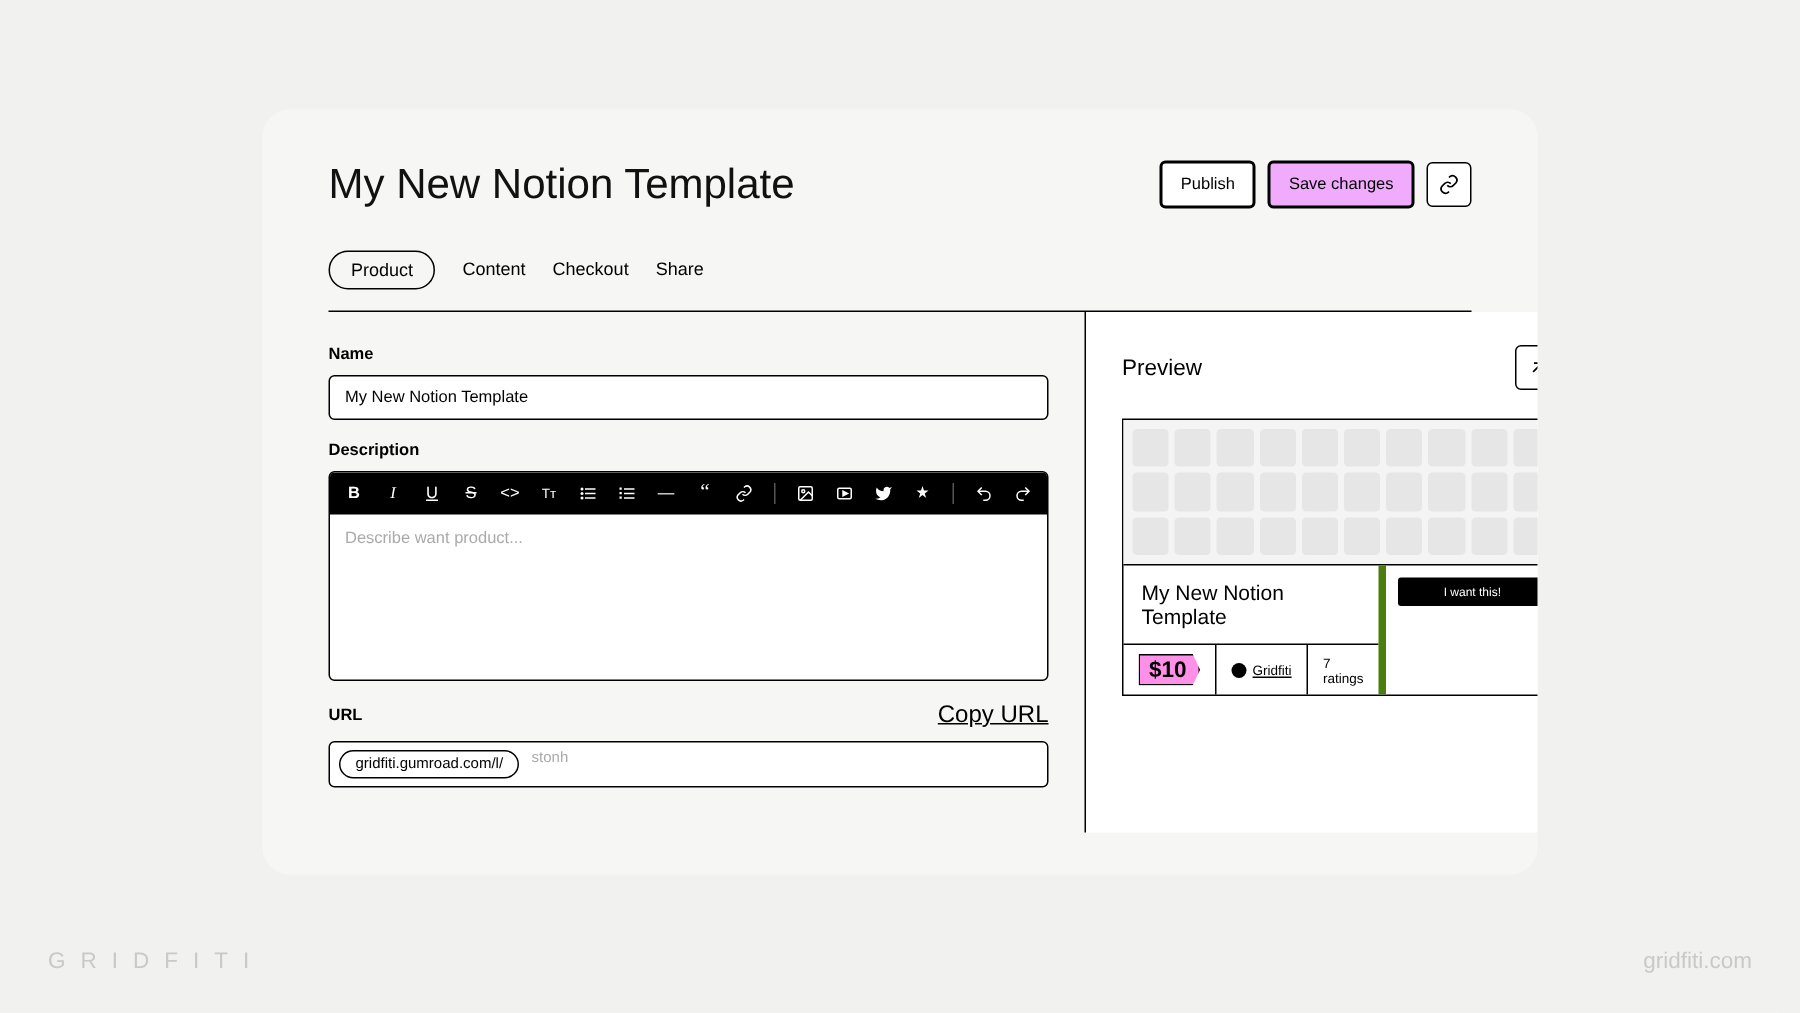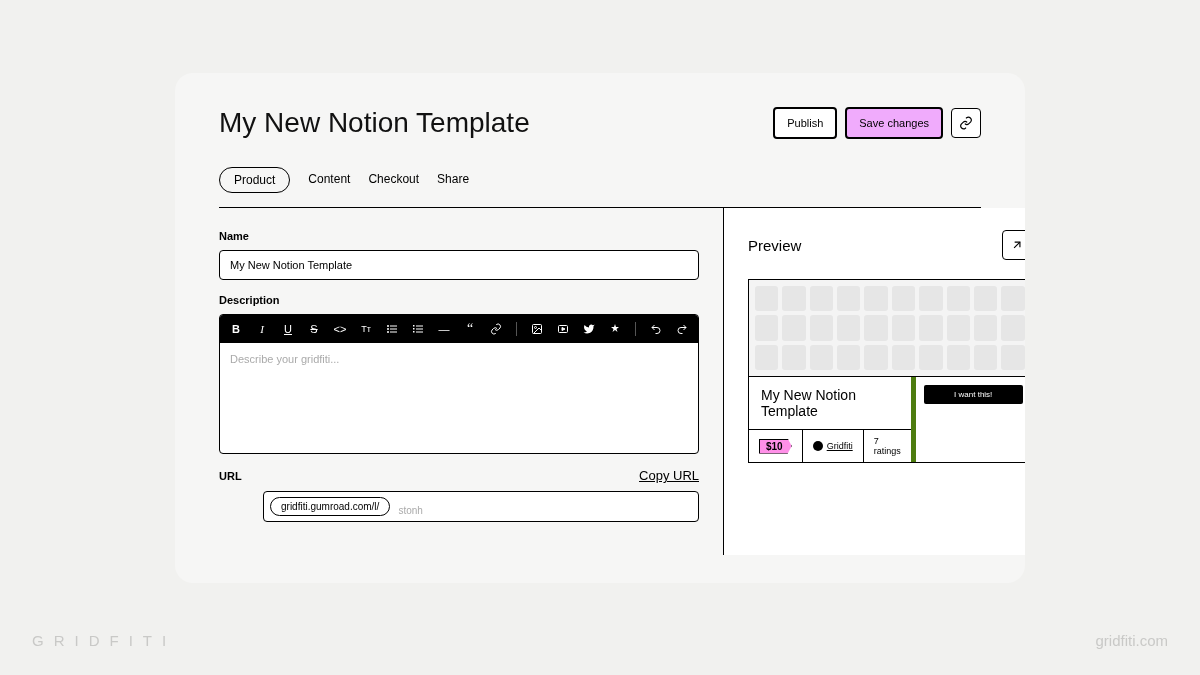--- a/index.html
+++ b/index.html
@@ -160,33 +160,32 @@
     padding: 10px;
     font-size: 11px;
     color: #aaa;
   }
   .url-row {
     display: flex;
     justify-content: space-between;
     align-items: center;
   }
   .copy-link {
-    font-size: 13px;
+    font-size: 16px;
     text-decoration: underline;
     cursor: pointer;
   }
   .url-input {
     display: flex;
-    align-items: flex-end;
+    align-items: flex-start;
     border: 1px solid #000;
     border-radius: 4px;
     background: #fff;
     padding: 5px 6px;
     gap: 8px;
-    margin-left: 44px;
   }
   .url-pill {
     border: 1px solid #000;
     border-radius: 12px;
     padding: 3px 10px;
     font-size: 10px;
     background: #fff;
   }
   .url-slug {
     font-size: 10px;
@@ -251,21 +250,21 @@
     border-right: 1px solid #000;
     padding: 6px 10px;
     display: flex;
     align-items: center;
     gap: 4px;
   }
   .preview-meta > div:last-child { border-right: none; }
   .price-tag {
     background: #ff90e8;
     padding: 1px 8px 1px 6px;
-    font-size: 10px;
+    font-size: 15px;
     font-weight: 600;
     clip-path: polygon(0 0, 88% 0, 100% 50%, 88% 100%, 0 100%);
     border: 1px solid #000;
   }
   .author-dot {
     width: 10px; height: 10px; border-radius: 50%; background: #000;
   }
   .author-name { text-decoration: underline; }
   .preview-side {
     width: 120px;
@@ -412,21 +411,21 @@
                   <path d="M4 9h10a6 6 0 0 1 0 12h-3"></path>
                 </svg>
             </span>
             <span class="tool">
               <svg width="12" height="12" viewBox="0 0 24 24" fill="none" stroke="#fff" stroke-width="2">
                   <path d="M15 14l5-5-5-5"></path>
                   <path d="M20 9H10a6 6 0 0 0 0 12h3"></path>
                 </svg>
             </span>
           </div>
-          <div class="editor-body">Describe your gridfiti...</div>
+          <div class="editor-body">Describe want product...</div>
         </div>
       </div>
 
       <div class="fieldset">
         <div class="url-row">
           <label class="field-label">URL</label>
           <span class="copy-link">Copy URL</span>
         </div>
         <div class="url-input">
           <span class="url-pill">gridfiti.gumroad.com/l/</span>

